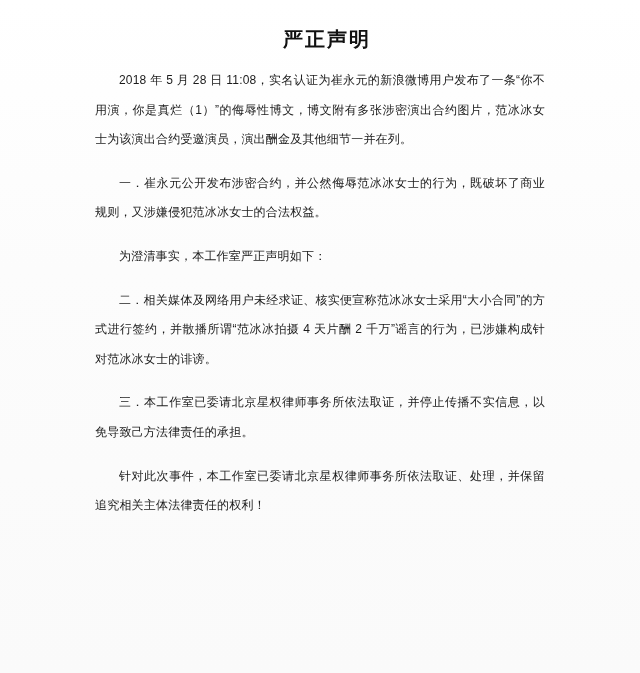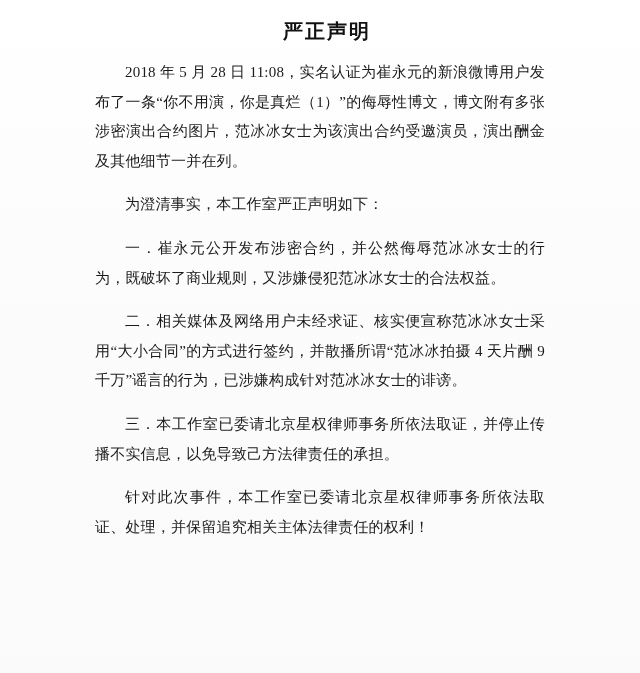--- a/index.html
+++ b/index.html
@@ -16,21 +16,21 @@
     overflow: hidden;
     -webkit-font-smoothing: antialiased;
   }
 
   .page {
     position: relative;
     width: 640px;
     height: 673px;
     background: #fdfdfd;
     box-sizing: border-box;
-    padding: 7px;
+    padding: 15px;
   }
 
   
   .page::before {
     content: "";
     position: absolute;
     inset: 0;
     background: linear-gradient(180deg, #ffffff 0%, #fcfcfc 40%, #fafafa 100%);
     pointer-events: none;
     z-index: 0;
@@ -57,28 +57,28 @@
   .body-block {
     margin: 0 auto;
     width: 450px;       
     padding-left: 0px;
     box-sizing: border-box;
   }
 
   p.para {
     margin: 0;
     padding: 0;
-    font-size: 15px;
+    font-size: 12px;
     line-height: 29.6px;
     text-align: justify;
     text-justify: inter-ideograph;
     text-indent: 2em;
     letter-spacing: 0.2px;
     color: #1a1a1a;
-    font-family: Liberation Serif, serif;
+    font-family: Liberation Sans, sans-serif;
     font-weight: normal;
   }
 
   p.para.gap-top {
     margin-top: 12px;
   }
 
   p.para.gap-top-lg {
     margin-top: 14px;
   }
@@ -89,25 +89,25 @@
 <div class="page">
   <div class="content">
 
     <h1 class="doc-title">严正声明</h1>
 
     <div class="body-block">
 
       <p class="para gap-top">2018 年 5 月 28 日 11:08，实名认证为崔永元的新浪微博用户发布了一条“你不用演，你是真烂（1）”的侮辱性博文，博文附有多张涉密演出合约图片，范冰冰女士为该演出合约受邀演员，演出酬金及其他细节一并在列。</p>
 
 
+      <p class="para gap-top-lg">一．崔永元公开发布涉密合约，并公然侮辱范冰冰女士的行为，既破坏了商业规则，又涉嫌侵犯范冰冰女士的合法权益。</p>
+
       <p class="para gap-top-lg">为澄清事实，本工作室严正声明如下：</p>
 
-      <p class="para gap-top-lg">一．崔永元公开发布涉密合约，并公然侮辱范冰冰女士的行为，既破坏了商业规则，又涉嫌侵犯范冰冰女士的合法权益。</p>
-
-      <p class="para gap-top-lg">二．相关媒体及网络用户未经求证、核实便宣称范冰冰女士采用“大小合同”的方式进行签约，并散播所谓“范冰冰拍摄 4 天片酬 9 千万”谣言的行为，已涉嫌构成针对范冰冰女士的诽谤。</p>
+      <p class="para gap-top-lg">二．相关媒体及网络用户未经求证、核实便宣称范冰冰女士采用“大小合同”的方式进行签约，并散播所谓“范冰冰拍摄 4 天片酬 2 千万”谣言的行为，已涉嫌构成针对范冰冰女士的诽谤。</p>
 
       <p class="para gap-top-lg">三．本工作室已委请北京星权律师事务所依法取证，并停止传播不实信息，以免导致己方法律责任的承担。</p>
 
       <p class="para gap-top-lg">针对此次事件，本工作室已委请北京星权律师事务所依法取证、处理，并保留追究相关主体法律责任的权利！</p>
 
     </div>
   </div>
 </div>
 
 </body></html>

